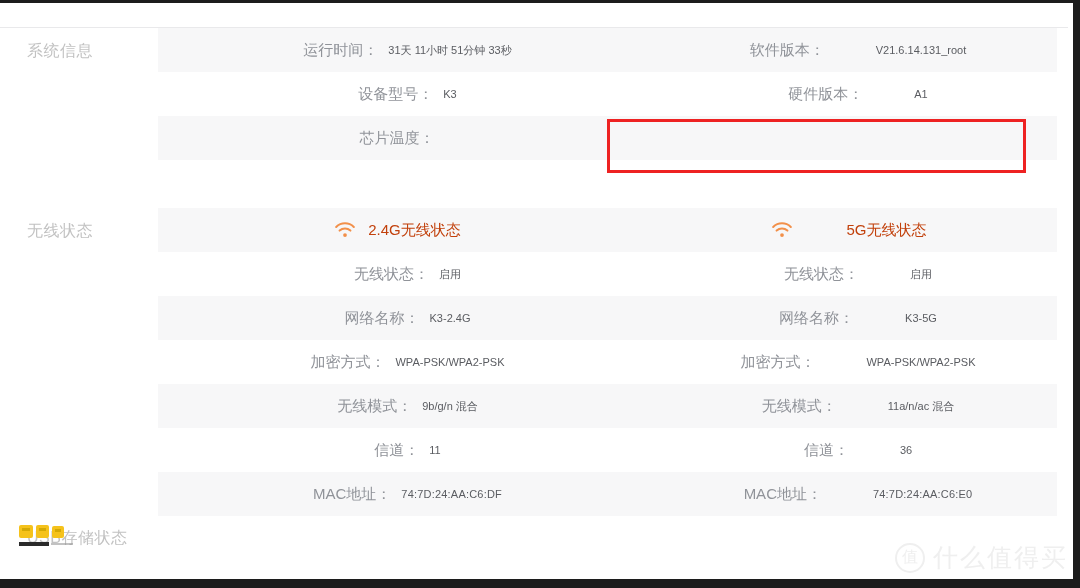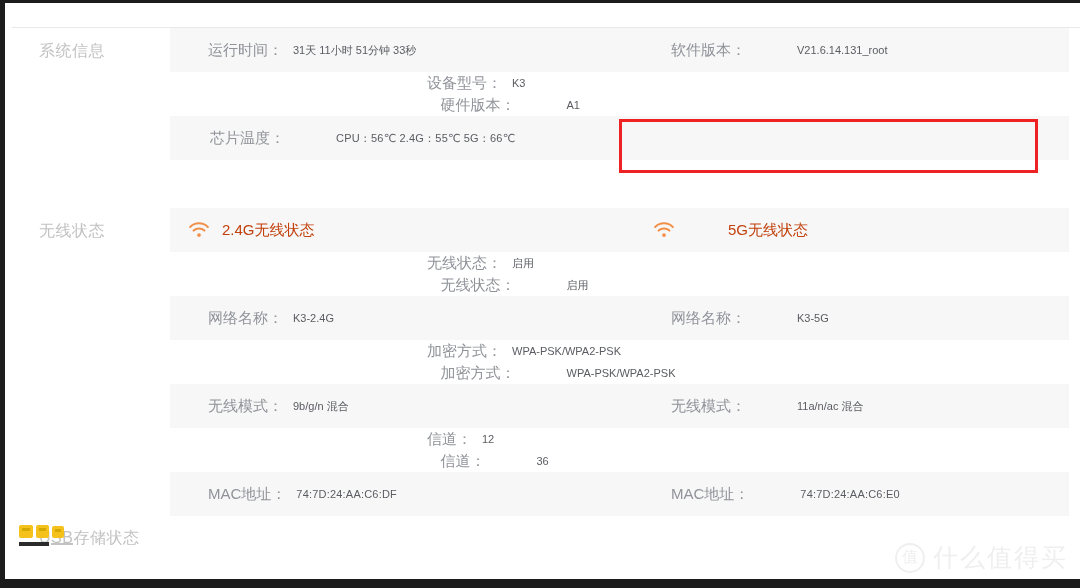--- a/index.html
+++ b/index.html
@@ -28,21 +28,21 @@
     background: #1c1c1c;
   }
   .edge-left   { left: 0;    top: 0;   width: 5px;  height: 588px; }
   .edge-right  { left: 1073px; top: 0; width: 7px;  height: 588px; }
   .edge-bottom { left: 0;    top: 579px; width: 1080px; height: 9px; }
   .edge-top    { left: 0;    top: 0;   width: 1080px; height: 3px; }
 
   
   #canvas {
     position: absolute;
-    left: 12px;
+    left: 0;
     top: 3px;
     width: 1068px;
     height: 576px;
     background: #ffffff;
     overflow: hidden;
   }
 
   .hairline-top {
     position: absolute;
     left: 0;
@@ -80,28 +80,29 @@
   }
 
   .row {
     position: relative;
     height: 44px;
     display: flex;
     align-items: center;
     box-sizing: border-box;
   }
   .row.striped { background: #f7f7f8; }
-  .row.plain   { background: #ffffff; flex-direction: column; }
+  .row.plain   { background: #ffffff; }
 
   .cell {
     display: flex;
     align-items: center;
     box-sizing: border-box;
     height: 44px;
     white-space: nowrap;
+    justify-content: center;
   }
   .cell-left  { width: 461px; padding-left: 38px; }
   .cell-right { width: 438px; padding-left: 40px; gap: 41px; }
 
   .lbl {
     font-size: 15px;
     color: #909399;
   }
   .val {
     font-size: 11px;
@@ -213,21 +214,20 @@
           </div>
           <div class="cell cell-right">
             <span class="lbl">硬件版本：</span>
             <span class="val">A1</span>
           </div>
         </div>
 
         <div class="row striped">
           <div class="cell cell-right">
             <span class="lbl">芯片温度：</span>
-            <span class="val mono-ish">CPU：56℃   2.4G：55℃   5G：66℃</span>
           </div>
         </div>
 
       </div>
     </div>
 
     <div id="temp-highlight"></div>
 
     <div class="section" id="section-wireless">
       <div class="section-label">无线状态</div>
@@ -297,21 +297,21 @@
           </div>
           <div class="cell cell-right">
             <span class="lbl">无线模式：</span>
             <span class="val">11a/n/ac 混合</span>
           </div>
         </div>
 
         <div class="row plain">
           <div class="cell cell-left">
             <span class="lbl">信道：</span>
-            <span class="val">12</span>
+            <span class="val">11</span>
           </div>
           <div class="cell cell-right">
             <span class="lbl">信道：</span>
             <span class="val">36</span>
           </div>
         </div>
 
         <div class="row striped">
           <div class="cell cell-left">
             <span class="lbl">MAC地址：</span>

